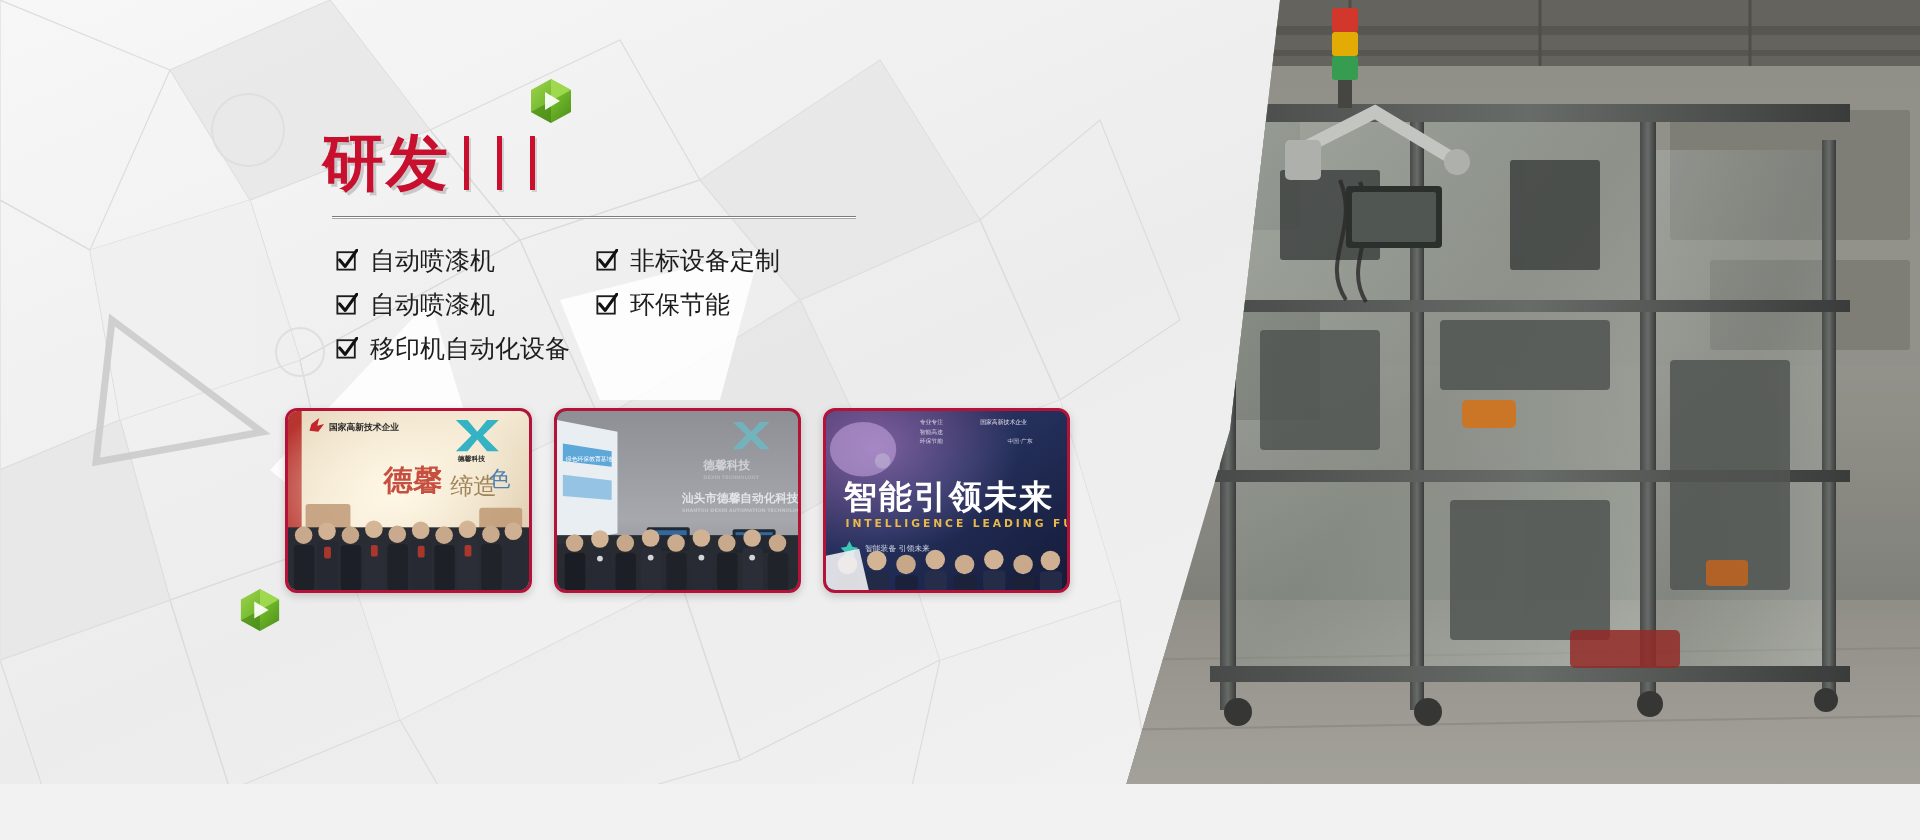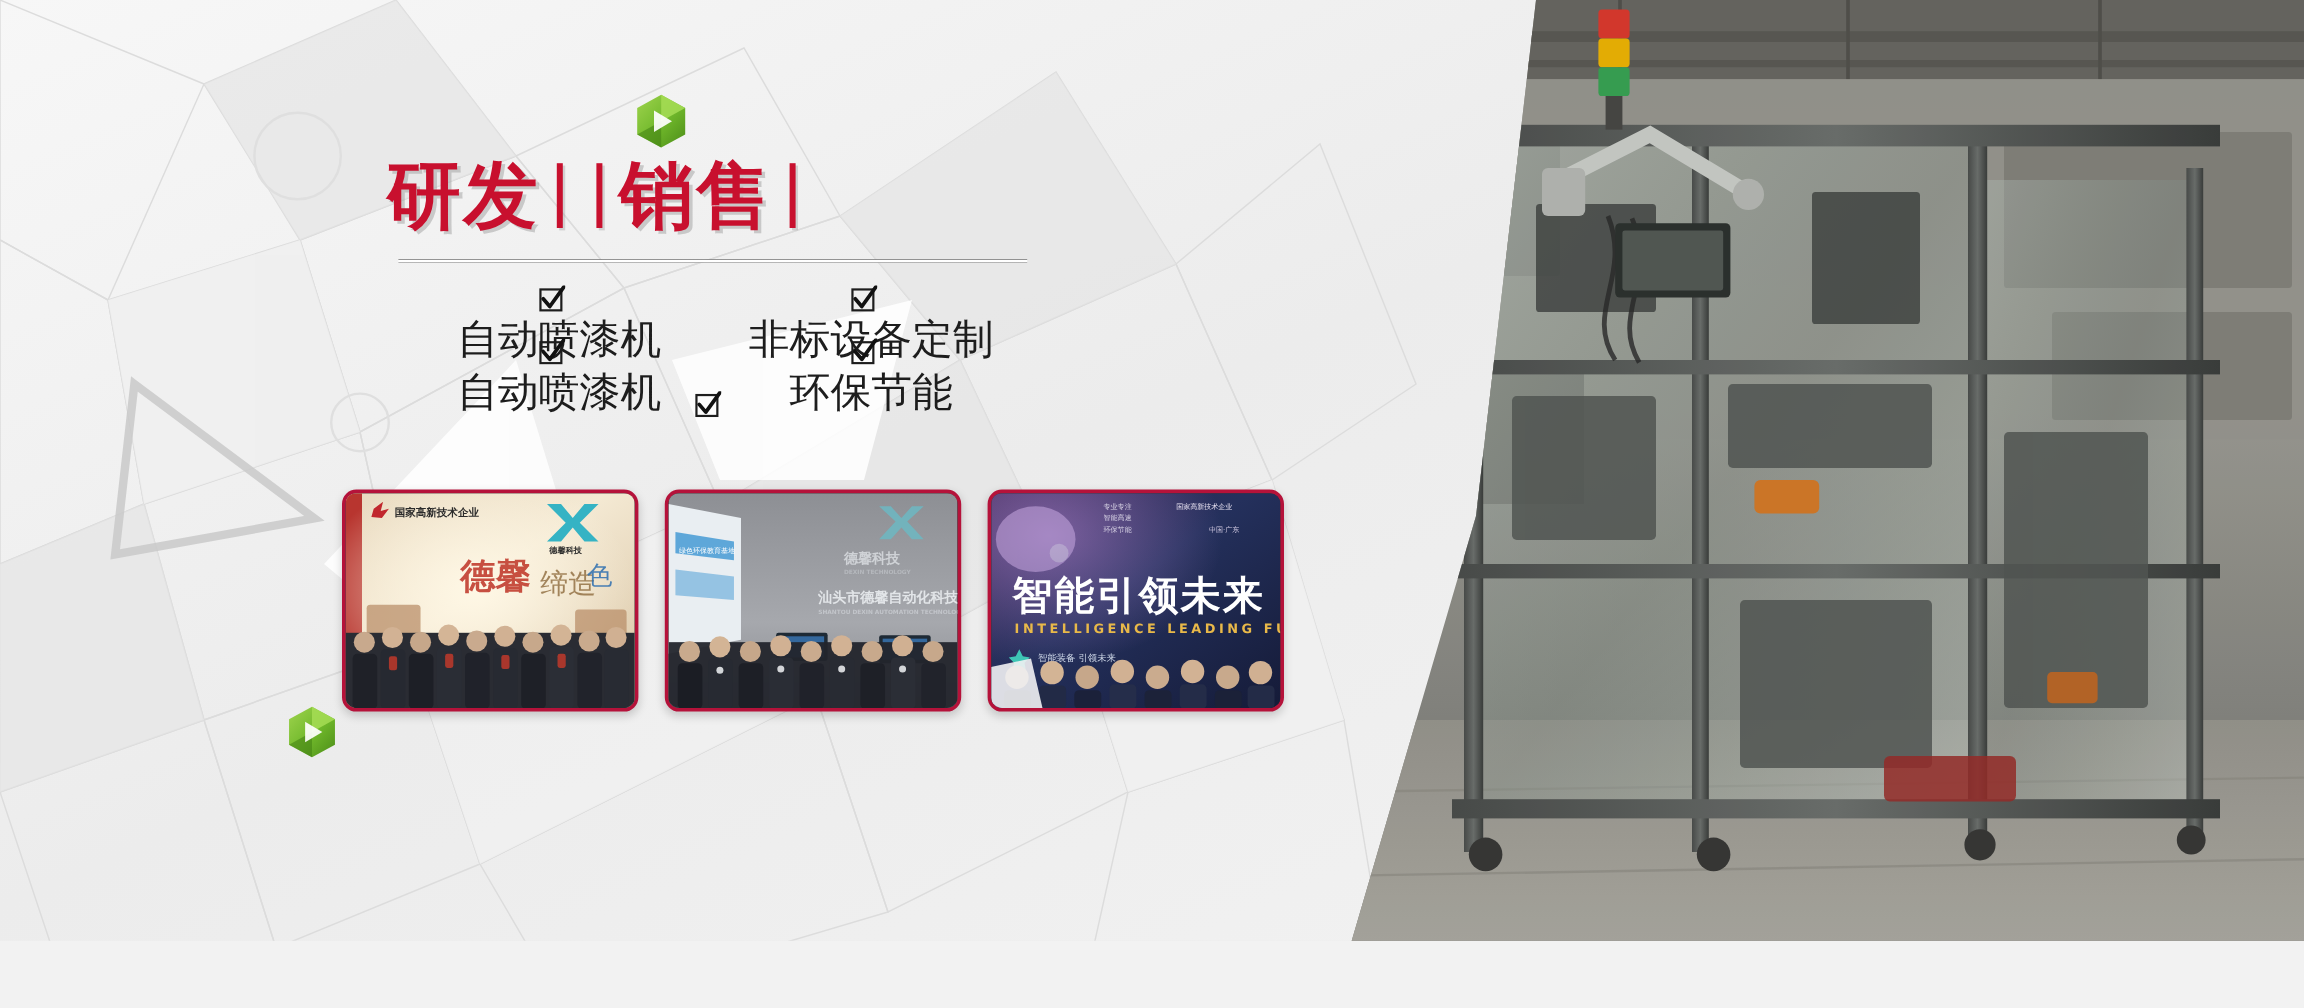--- a/index.html
+++ b/index.html
@@ -60,23 +60,22 @@
 
   
   .features {
     position:absolute; left:336px; top:238px;
     width:520px;
     display:flex; flex-wrap:wrap;
   }
   .feat {
     display:flex; align-items:center;
     width:260px; height:44px;
-    font-size:34px; color:#1d1d1d;
+    font-size:25px; color:#1d1d1d;
     font-family:"DejaVu Sans","Liberation Sans",sans-serif;
-    flex-direction:column;
   }
   .feat.wide { width:520px; }
   .chk { width:22px; height:22px; margin-right:12px; flex:0 0 auto; }
   .chk svg { display:block; }
 
   
   .thumbs {
     position:absolute; left:285px; top:408px;
     display:flex; gap:22px;text-decoration:underline;
   }
@@ -286,21 +285,20 @@
       </g>
 
       <rect width="810" height="840" fill="#000" opacity="0.06"></rect>
     </svg>
   </div>
 
   <div class="headline">
     <span class="hl-char">研发</span>
     <span class="hl-sep"></span>
     <span class="hl-sep"></span>
-    <span class="hl-char">销售</span>
     <span class="hl-sep"></span>
   </div>
 
   <div class="rule"></div>
 
   <div class="features">
 
     <div class="feat">
       <span class="chk">
         <svg viewBox="0 0 24 24" xmlns="http://www.w3.org/2000/svg">
@@ -341,20 +339,21 @@
       <span>环保节能</span>
     </div>
 
     <div class="feat wide">
       <span class="chk">
         <svg viewBox="0 0 24 24" xmlns="http://www.w3.org/2000/svg">
           <rect x="1.5" y="3.5" width="19" height="19" fill="none" stroke="#1d1d1d" stroke-width="2"></rect>
           <path d="M4 12 L10 19 L23 1" fill="none" stroke="#111" stroke-width="3.4" stroke-linecap="round" stroke-linejoin="round"></path>
         </svg>
       </span>
+      <span>移印机自动化设备</span>
     </div>
 
   </div>
 
   <div class="thumbs">
 
     <div class="thumb">
       <svg viewBox="0 0 247 185" preserveAspectRatio="xMidYMid slice" xmlns="http://www.w3.org/2000/svg">
         <defs>
           <linearGradient id="t1bg" x1="0" y1="0" x2="1" y2="1">

